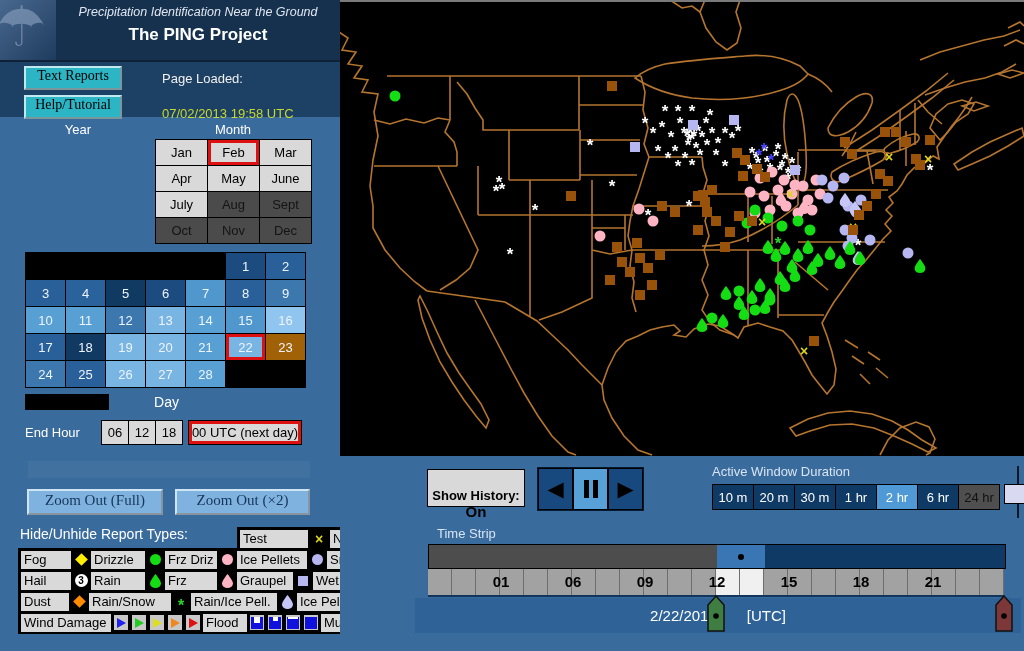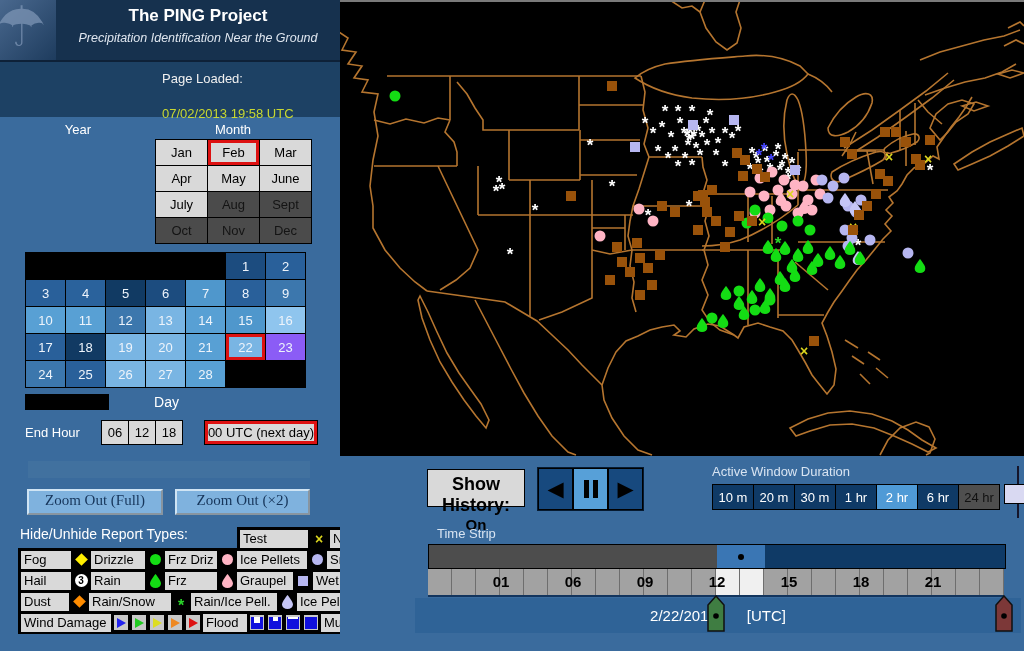--- a/index.html
+++ b/index.html
@@ -29,21 +29,21 @@
   .sel{box-shadow:inset 0 0 0 3px #dd1111;}
   .daycell{color:#eef4fb;font-size:13px;display:flex;align-items:center;justify-content:center;
            height:26px;cursor:pointer;}
   .daycell.blank{background:#000;cursor:default;}
   #day-bar{position:absolute;left:25px;top:394px;width:283px;height:16px;}
   #day-bar .blk{position:absolute;left:0;top:0;width:84px;height:16px;background:#000;}
   #day-bar .lbl{position:absolute;left:0;top:0;width:100%;text-align:center;color:#fff;font-size:14px;}
   #endhour{position:absolute;left:25px;top:420px;display:flex;align-items:center;}
   #endhour .lbl{width:76px;color:#fff;font-size:13px;}
   #eh-small{display:grid;grid-template-columns:repeat(3,26px);gap:1px;background:#000;padding:1px;}
-  #eh-big{margin-left:21px;width:112px;height:23px;background:#d9d9d9;border:1px solid #000;
+  #eh-big{margin-left:5px;width:112px;height:23px;background:#d9d9d9;border:1px solid #000;
           font-size:13px;display:flex;align-items:center;justify-content:center;cursor:pointer;}
   #progress{position:absolute;left:28px;top:461px;width:282px;height:17px;background:#41719f;}
   .zbtn{position:absolute;height:22px;background:#7fb2de;border:2px outset #cfe4f4;
         color:#16355a;font-family:"Liberation Serif",serif;font-size:15px;text-align:center;
         line-height:19px;cursor:pointer;}
   
   #legend-title{position:absolute;left:20px;top:526px;color:#fff;font-size:14px;}
   .legrow{display:flex;align-items:center;height:21px;}
   #legend-top{position:absolute;left:237px;top:527px;background:#000;padding:1px 2px;}
   #legend-rows{position:absolute;left:18px;top:548px;background:#000;padding:1px 2px;}
@@ -55,21 +55,21 @@
   .tri{width:0;height:0;border-top:5px solid transparent;border-bottom:5px solid transparent;}
   
   #right{position:absolute;left:340px;top:0;width:684px;height:651px;background:#3a6b9d;}
   #map{position:absolute;left:0;top:0;width:684px;height:456px;background:#000;overflow:hidden;}
   #map .topline{position:absolute;left:0;top:0;width:100%;height:2px;background:#7a7a7a;}
   .mk{position:absolute;transform:translate(-50%,-50%);pointer-events:auto;}
   .mkast{font-weight:bold;line-height:10px;}
   
   #show-history{position:absolute;left:87px;top:469px;width:96px;height:36px;background:#d9d9d9;
                 border:1px solid #000;color:#000;text-align:center;cursor:pointer;}
-  #show-history .l1{font-size:18px;font-weight:bold;margin-top:4px;}
+  #show-history .l1{font-size:13px;font-weight:bold;margin-top:18px;}
   #show-history .l2{font-size:15px;font-weight:bold;}
   #playback{position:absolute;left:197px;top:467px;display:flex;border:1px solid #061a30;}
   .pbtn{width:33px;height:40px;background:#17497e;border:1px solid #000;display:flex;
         align-items:center;justify-content:center;color:#000;font-size:21px;cursor:pointer;}
   .pbtn.on{background:#57a0d8;}
   .pbar{width:5px;height:18px;background:#000;margin:0 2px;}
   #slider{position:absolute;left:653px;top:466px;width:50px;height:52px;}
   #slider .line{position:absolute;left:24px;top:0;width:2px;height:52px;background:#15152a;}
   #slider .hndl{position:absolute;left:11px;top:18px;width:27px;height:18px;background:#d9d9f2;
                 border:1px solid #000;cursor:pointer;}
@@ -100,25 +100,29 @@
 </head>
 <body>
 
 <div id="app">
 
   <div id="hdr">
     <div id="logo">
       <span>☂</span>
     </div>
     <div id="titles">
+      <div id="subtitle">Precipitation Identification Near the Ground</div>
       <div id="title">The PING Project</div>
-      <div id="subtitle">Precipitation Identification Near the Ground</div>
     </div>
   </div>
   <div id="hdr2">
+    <div id="navbtns">
+      <div class="cyanbtn">Text Reports</div>
+      <div class="cyanbtn">Help/Tutorial</div>
+    </div>
     <div id="loaded">
       <div>Page Loaded:</div>
       <div class="stamp">07/02/2013 19:58 UTC</div>
     </div>
   </div>
 
   <div class="glabel" style="left:25px;top:122px;width:106px;">Year</div>
   <div class="glabel" style="left:155px;top:122px;width:156px;">Month</div>
   <div id="month-grid" class="grid" style="left:155px;top:139px;grid-template-columns:repeat(3,51px);">
       <div class="gbtn">Jan</div>
@@ -155,21 +159,21 @@
       <div class="daycell" style="background: rgb(121, 181, 227);">13</div>
       <div class="daycell" style="background: rgb(88, 160, 212);">14</div>
       <div class="daycell" style="background: rgb(79, 151, 204);">15</div>
       <div class="daycell" style="background: rgb(143, 197, 238);">16</div>
       <div class="daycell" style="background: rgb(41, 96, 154);">17</div>
       <div class="daycell" style="background: rgb(17, 58, 99);">18</div>
       <div class="daycell" style="background: rgb(121, 181, 227);">19</div>
       <div class="daycell" style="background: rgb(121, 181, 227);">20</div>
       <div class="daycell" style="background: rgb(88, 160, 212);">21</div>
       <div class="daycell sel" style="background: rgb(121, 181, 227);">22</div>
-      <div class="daycell" style="background: #8b5cf6;">23</div>
+      <div class="daycell" style="background: #a16207;">23</div>
       <div class="daycell" style="background: rgb(60, 119, 173);">24</div>
       <div class="daycell" style="background: rgb(41, 96, 154);">25</div>
       <div class="daycell" style="background: rgb(121, 181, 227);">26</div>
       <div class="daycell" style="background: rgb(121, 181, 227);">27</div>
       <div class="daycell" style="background: rgb(88, 160, 212);">28</div>
       <div class="daycell blank"></div>
       <div class="daycell blank"></div>
     </div>
   <div id="day-bar">
     <div class="blk"></div>

